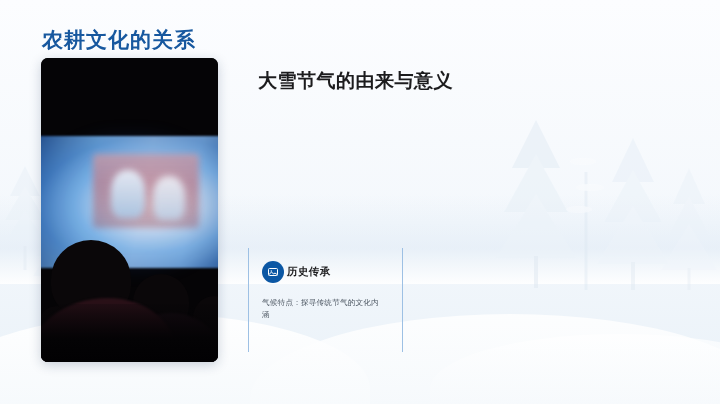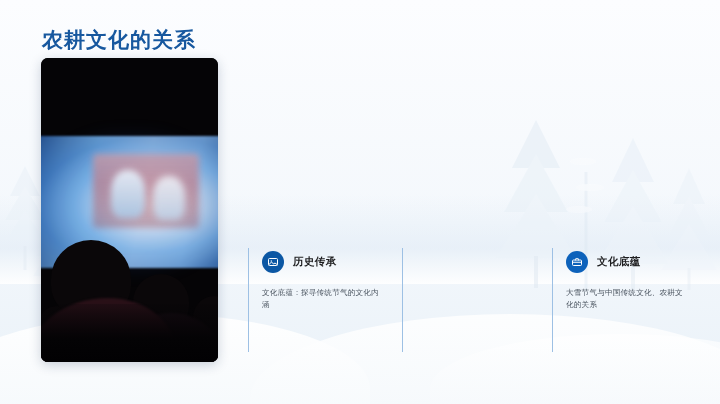--- a/index.html
+++ b/index.html
@@ -128,21 +128,21 @@
   
   .cards{position:absolute;left:248px;top:248px;width:462px;height:104px;}
   .card{
     position:absolute;top:0;width:150px;height:104px;
     padding-left:13px;box-sizing:border-box;
     border-left:1.4px solid #9dc0e4;
   }
   .card.c1{left:0;}
   .card.c2{left:154px;}
   .card.c3{left:304px;}
-  .card-head{display:flex;align-items:center;gap:9px;height:24px;margin-top:2px;}
+  .card-head{display:flex;align-items:center;gap:3px;height:24px;margin-top:12px;}
   .icon-circle{
     width:22px;height:22px;border-radius:50%;
     display:flex;align-items:center;justify-content:center;flex:none;
   }
   .icon-circle.dark{background:#0b57a4;}
   .icon-circle.mid{background:#1788dd;}
   .icon-circle.deep{background:#0d62bb;}
   .icon-circle svg{display:block;}
   .card-title{
     font-size:10.5px;font-weight:bold;color:#1d1d1f;letter-spacing:.4px;
@@ -216,48 +216,36 @@
     <div class="ph-layer ph-screen-fig2"></div>
     <div class="ph-layer ph-head d"></div>
     <div class="ph-layer ph-head c"></div>
     <div class="ph-layer ph-head b"></div>
     <div class="ph-layer ph-shoulder2"></div>
     <div class="ph-layer ph-head a"></div>
     <div class="ph-layer ph-shoulder"></div>
     <div class="ph-layer ph-bottom"></div>
   </div>
 
+  <div class="headline">大雪节气的由来与意义</div>
 
   <div class="cards">
 
     <div class="card c1">
       <div class="card-head">
         <span class="icon-circle dark">
           <svg width="12" height="12" viewBox="0 0 24 24" fill="none" stroke="#ffffff" stroke-width="2">
             <rect x="3" y="5" width="18" height="14" rx="2" fill="none"></rect>
             <circle cx="8.5" cy="10" r="1.4" fill="#ffffff" stroke="none"></circle>
             <path d="M4 17l5-5 4 4 3-2 4 3" stroke-linecap="round" stroke-linejoin="round"></path>
           </svg>
         </span>
         <span class="card-title">历史传承</span>
       </div>
-      <div class="card-body">文化底蕴：探寻传统节气的文化内涵</div>
+      <div class="card-body">气候特点：探寻传统节气的文化内涵</div>
     </div>
 
     <div class="card c2">
     </div>
 
-    <div class="card c3">
-      <div class="card-head">
-        <span class="icon-circle deep">
-          <svg width="12" height="12" viewBox="0 0 24 24" fill="none" stroke="#ffffff" stroke-width="2">
-            <rect x="3" y="8" width="18" height="11" rx="2" fill="none"></rect>
-            <path d="M9 8V6.5A1.5 1.5 0 0 1 10.5 5h3A1.5 1.5 0 0 1 15 6.5V8" stroke-linecap="round"></path>
-            <path d="M3 12.5h18" stroke-linecap="round"></path>
-          </svg>
-        </span>
-        <span class="card-title">文化底蕴</span>
-      </div>
-      <div class="card-body">大雪节气与中国传统文化、农耕文化的关系</div>
-    </div>
 
   </div>
 </div>
 
 </body></html>

